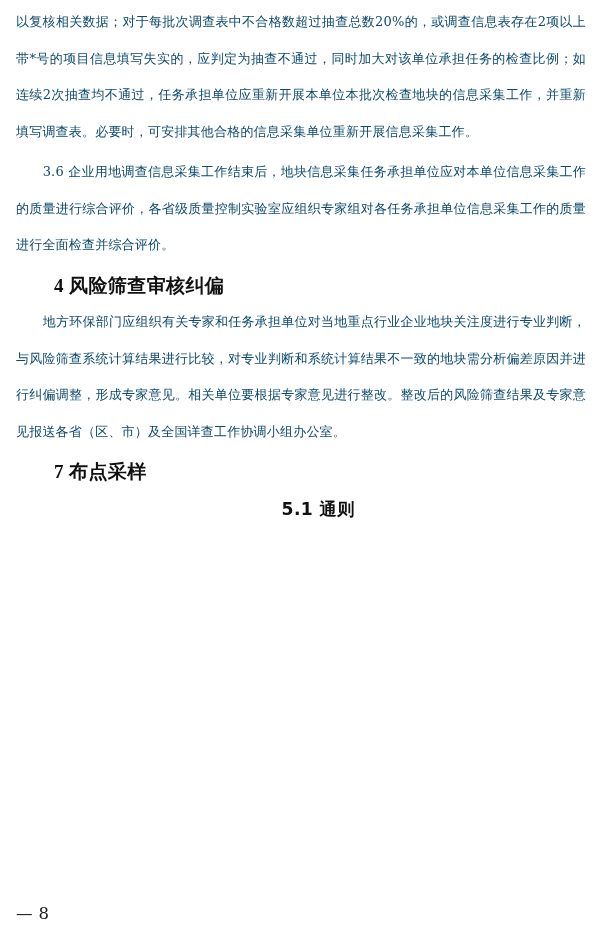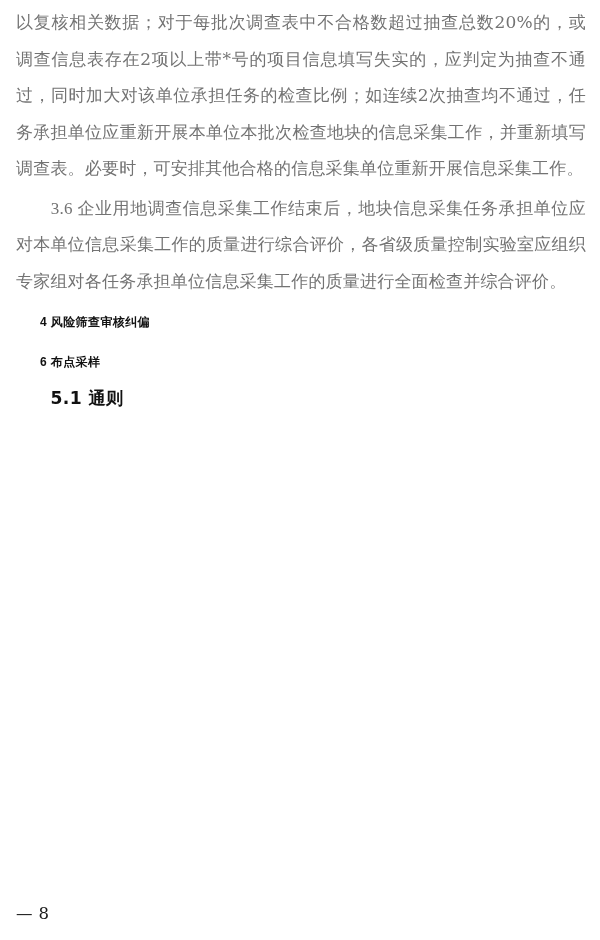--- a/index.html
+++ b/index.html
@@ -19,50 +19,50 @@
     width: 600px;
     height: 940px;
     box-sizing: border-box;
     padding: 0 14px 0 16px;
   }
   .content {
     padding-top: 4px;
   }
   p.body-text {
     margin: 0 0 1px 0;
-    font-size: 17px;
+    font-size: 13px;
     line-height: 36.5px;
     text-align: justify;
     text-justify: inter-ideograph;
     letter-spacing: 0.2px;
-    color: #737373;
+    color: #0c4a6e;
   }
   p.indent {
     text-indent: 2.05em;
-    font-family: Liberation Serif, serif;
   }
   h2.heading {
     margin: 0;
-    font-size: 12px;
+    font-size: 19px;
     line-height: 36.5px;
     font-weight: bold;
-    font-family: Liberation Sans, sans-serif;
+    font-family: Liberation Serif, serif;
     letter-spacing: 0.4px;
     text-indent: 2.0em;
     color: #111111;
   }
   h3.subheading {
     margin: 0;
     font-size: 17.2px;
     line-height: 36.5px;
     font-weight: bold;
     font-family: "DejaVu Sans", "Liberation Sans", sans-serif;
     letter-spacing: 0.4px;
     text-indent: 2.0em;
     color: #111111;
+    text-align: center;
   }
   .spacer-sm { height: 3px; }
   .footer {
     position: absolute;
     left: 16px;
     bottom: 16px;
     font-size: 16.5px;
     line-height: 20px;
     letter-spacing: 1px;
     color: #1a1a1a;
@@ -82,24 +82,25 @@
     <p class="body-text">以复核相关数据；对于每批次调查表中不合格数超过抽查总数20%的，或调查信息表存在2项以上带*号的项目信息填写失实的，应判定为抽查不通过，同时加大对该单位承担任务的检查比例；如连续2次抽查均不通过，任务承担单位应重新开展本单位本批次检查地块的信息采集工作，并重新填写调查表。必要时，可安排其他合格的信息采集单位重新开展信息采集工作。</p>
 
     <div class="spacer-sm"></div>
 
     <p class="body-text indent">3.6 企业用地调查信息采集工作结束后，地块信息采集任务承担单位应对本单位信息采集工作的质量进行综合评价，各省级质量控制实验室应组织专家组对各任务承担单位信息采集工作的质量进行全面检查并综合评价。</p>
 
     <div class="spacer-sm"></div>
 
     <h2 class="heading">4 风险筛查审核纠偏</h2>
 
+    <p class="body-text indent">地方环保部门应组织有关专家和任务承担单位对当地重点行业企业地块关注度进行专业判断，与风险筛查系统计算结果进行比较，对专业判断和系统计算结果不一致的地块需分析偏差原因并进行纠偏调整，形成专家意见。相关单位要根据专家意见进行整改。整改后的风险筛查结果及专家意见报送各省（区、市）及全国详查工作协调小组办公室。</p>
 
     <div class="spacer-sm"></div>
 
-    <h2 class="heading">6 布点采样</h2>
+    <h2 class="heading">7 布点采样</h2>
 
     <h3 class="subheading">5.1 通则</h3>
 
 
     <div class="spacer-sm"></div>
 
 
   </div>
 
   <div class="footer">

